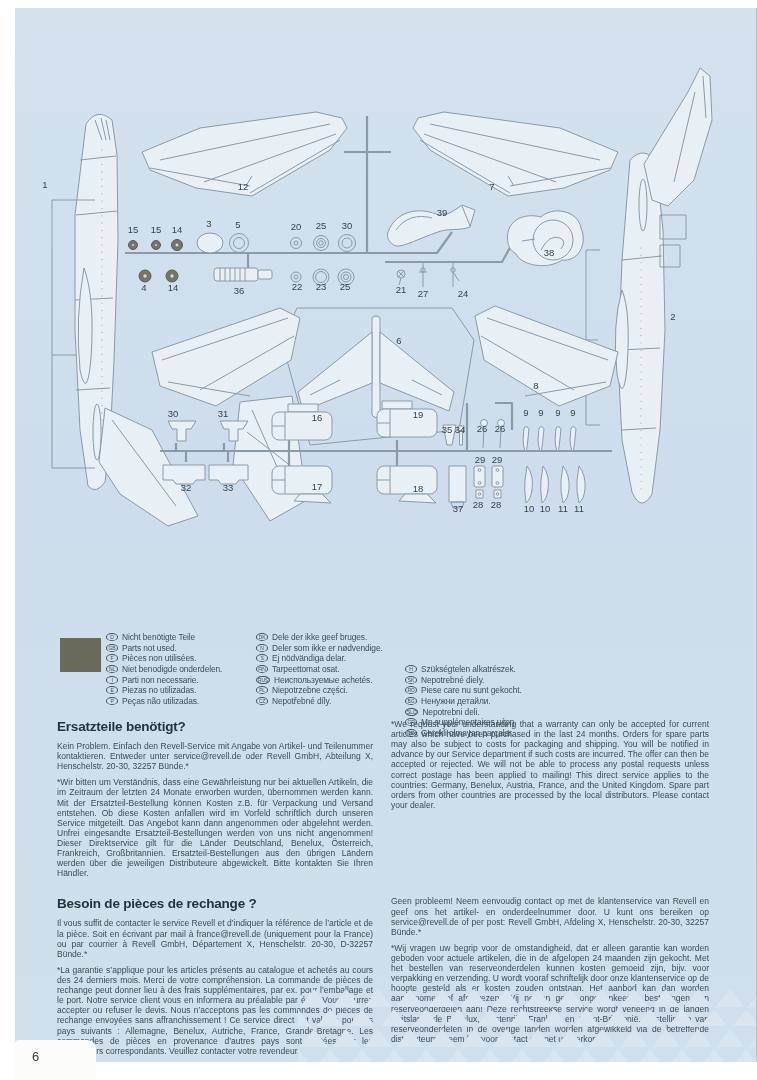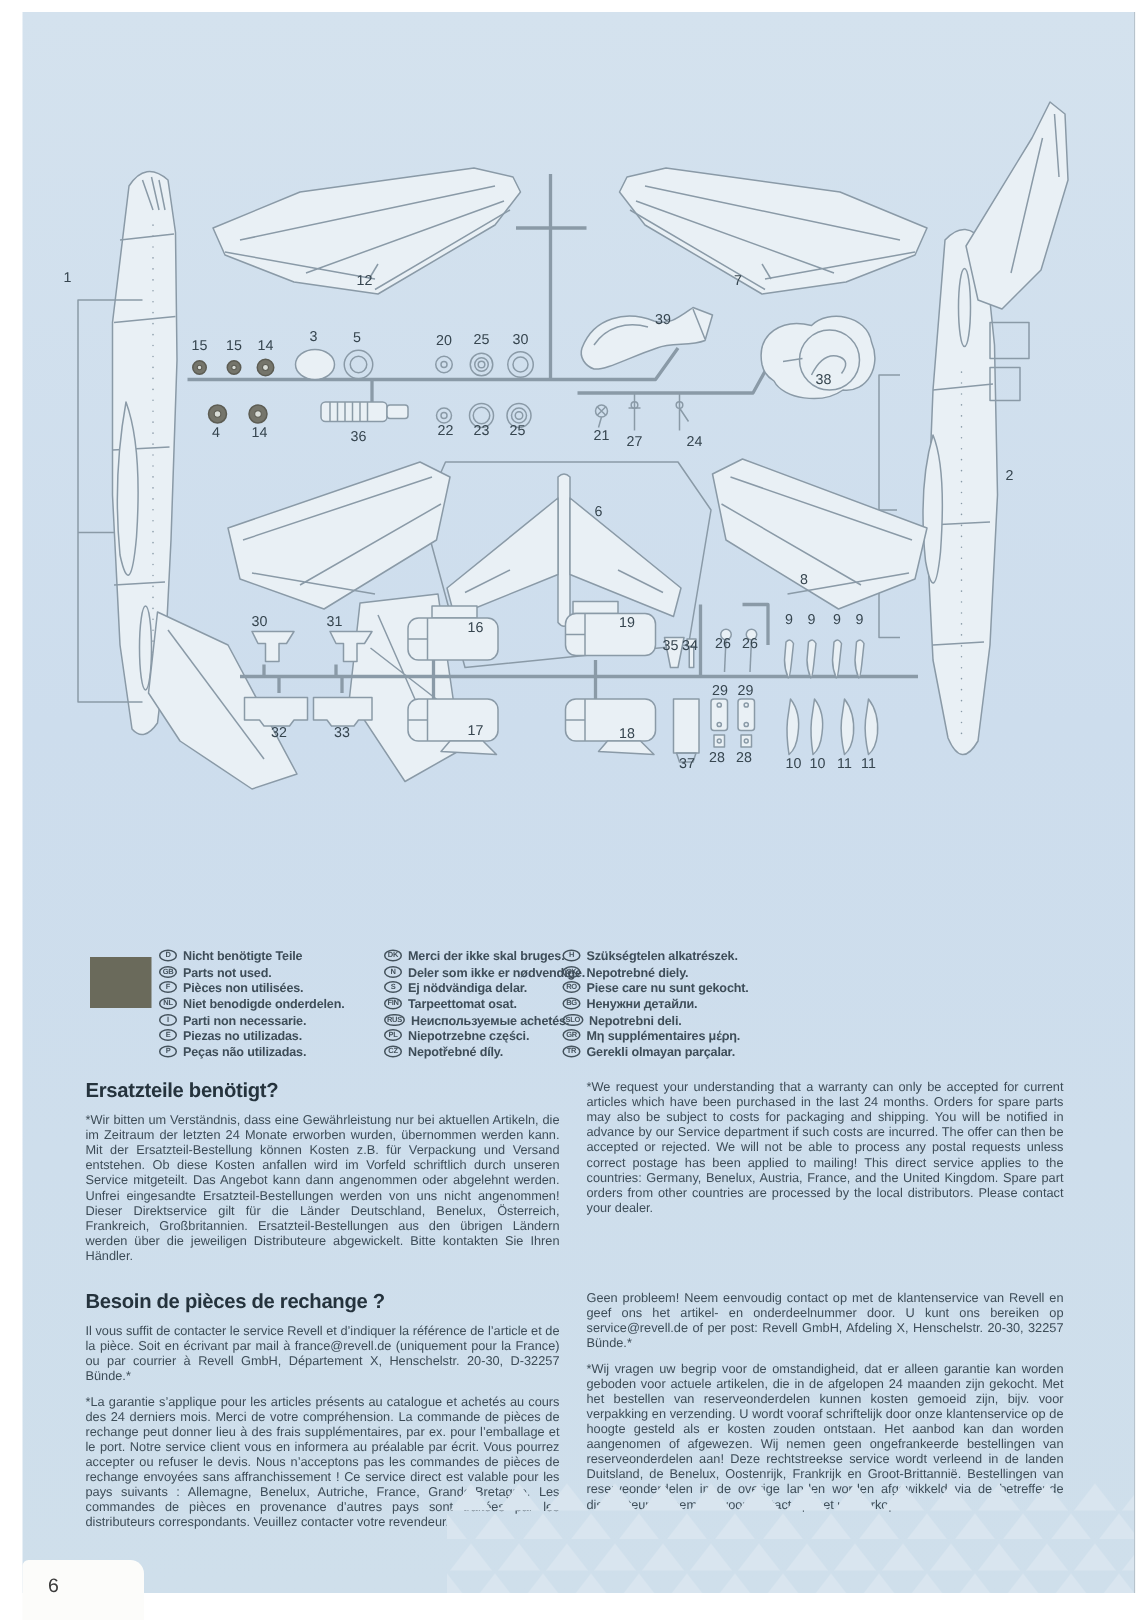--- a/index.html
+++ b/index.html
@@ -12,24 +12,24 @@
   #diagram{position:absolute;left:0;top:0;}
   #diagram path,#diagram circle,#diagram ellipse,#diagram rect,#diagram line,#diagram polyline{
       stroke:#8a9aa7;stroke-width:1;fill:none;stroke-linejoin:round;}
   #diagram .fill{fill:#e9f0f5;}
   #diagram .wheel{fill:#75756b;stroke:#5c5c53;}
   #diagram .hub{fill:#d9ddd8;stroke:#5c5c53;stroke-width:.7;}
   #diagram .runner{stroke-width:2.2;}
   #diagram text{font:9.5px "Liberation Sans",sans-serif;fill:#36454f;text-anchor:middle;}
   
   .color-swatch{position:absolute;left:60px;top:638px;width:41px;height:34px;}
-  .legend-col{position:absolute;top:633px;font-weight:bold;}
+  .legend-col{position:absolute;top:633px;}
   .legend-col.c0{left:106px;}
   .legend-col.c1{left:256px;}
-  .legend-col.c2{left:375px;}
+  .legend-col.c2{left:405px;margin-top:32px;}
   .legend-item{display:flex;align-items:center;gap:4px;margin-bottom:2px;height:8.6px;}
   .code-badge{display:inline-block;min-width:12px;height:8px;border:1px solid #44525c;
       border-radius:7px/4.5px;font-size:5px;line-height:7.5px;text-align:center;
       color:#44525c;padding:0 1px;box-sizing:border-box;letter-spacing:-.2px;flex:none;}
   .legend-text{font-size:8.4px;color:#3e4d58;letter-spacing:-.1px;white-space:nowrap;}
   
   .sections{position:absolute;left:57px;top:719px;width:652px;display:grid;
       grid-template-columns:316px 318px;column-gap:18px;row-gap:12px;}
   .section h3{font-size:13.5px;margin:0 0 7px 0;color:#25333d;letter-spacing:-.2px;}
   .section p{margin:0 0 6px 0;font-size:8.5px;line-height:1.19;text-align:justify;
@@ -295,21 +295,21 @@
         <span class="legend-text">Piezas no utilizadas.</span>
       </div>
       <div class="legend-item">
         <span class="code-badge">P</span>
         <span class="legend-text">Peças não utilizadas.</span>
       </div>
     </div>
   <div class="legend-col c1">
       <div class="legend-item">
         <span class="code-badge">DK</span>
-        <span class="legend-text">Merci der ikke skal bruges.</span>
+        <span class="legend-text">Dele der ikke geef bruges.</span>
       </div>
       <div class="legend-item">
         <span class="code-badge">N</span>
         <span class="legend-text">Deler som ikke er nødvendige.</span>
       </div>
       <div class="legend-item">
         <span class="code-badge">S</span>
         <span class="legend-text">Ej nödvändiga delar.</span>
       </div>
       <div class="legend-item">
@@ -356,20 +356,21 @@
       </div>
       <div class="legend-item">
         <span class="code-badge">TR</span>
         <span class="legend-text">Gerekli olmayan parçalar.</span>
       </div>
     </div>
 
   <div class="sections">
     <div class="section">
       <h3>Ersatzteile benötigt?</h3>
+      <p>Kein Problem. Einfach den Revell-Service mit Angabe von Artikel- und Teilenummer kontaktieren. Entweder unter service@revell.de oder Revell GmbH, Abteilung X, Henschelstr. 20-30, 32257 Bünde.*</p>
       <p>*Wir bitten um Verständnis, dass eine Gewährleistung nur bei aktuellen Artikeln, die im Zeitraum der letzten 24 Monate erworben wurden, übernommen werden kann. Mit der Ersatzteil-Bestellung können Kosten z.B. für Verpackung und Versand entstehen. Ob diese Kosten anfallen wird im Vorfeld schriftlich durch unseren Service mitgeteilt. Das Angebot kann dann angenommen oder abgelehnt werden. Unfrei eingesandte Ersatzteil-Bestellungen werden von uns nicht angenommen! Dieser Direktservice gilt für die Länder Deutschland, Benelux, Österreich, Frankreich, Großbritannien. Ersatzteil-Bestellungen aus den übrigen Ländern werden über die jeweiligen Distributeure abgewickelt. Bitte kontakten Sie Ihren Händler.</p>
     </div>
     <div class="section">
       <p>*We request your understanding that a warranty can only be accepted for current articles which have been purchased in the last 24 months. Orders for spare parts may also be subject to costs for packaging and shipping. You will be notified in advance by our Service department if such costs are incurred. The offer can then be accepted or rejected. We will not be able to process any postal requests unless correct postage has been applied to mailing! This direct service applies to the countries: Germany, Benelux, Austria, France, and the United Kingdom. Spare part orders from other countries are processed by the local distributors. Please contact your dealer.</p>
     </div>
     <div class="section">
       <h3>Besoin de pièces de rechange ?</h3>
       <p>Il vous suffit de contacter le service Revell et d’indiquer la référence de l’article et de la pièce. Soit en écrivant par mail à france@revell.de (uniquement pour la France) ou par courrier à Revell GmbH, Département X, Henschelstr. 20-30, D-32257 Bünde.*</p>
       <p>*La garantie s’applique pour les articles présents au catalogue et achetés au cours des 24 derniers mois. Merci de votre compréhension. La commande de pièces de rechange peut donner lieu à des frais supplémentaires, par ex. pour l’emballage et le port. Notre service client vous en informera au préalable par écrit. Vous pourrez accepter ou refuser le devis. Nous n’acceptons pas les commandes de pièces de rechange envoyées sans affranchissement ! Ce service direct est valable pour les pays suivants : Allemagne, Benelux, Autriche, France, Grande-Bretagne. Les commandes de pièces en provenance d’autres pays sont traitées par les distributeurs correspondants. Veuillez contacter votre revendeur.</p>
     </div>

